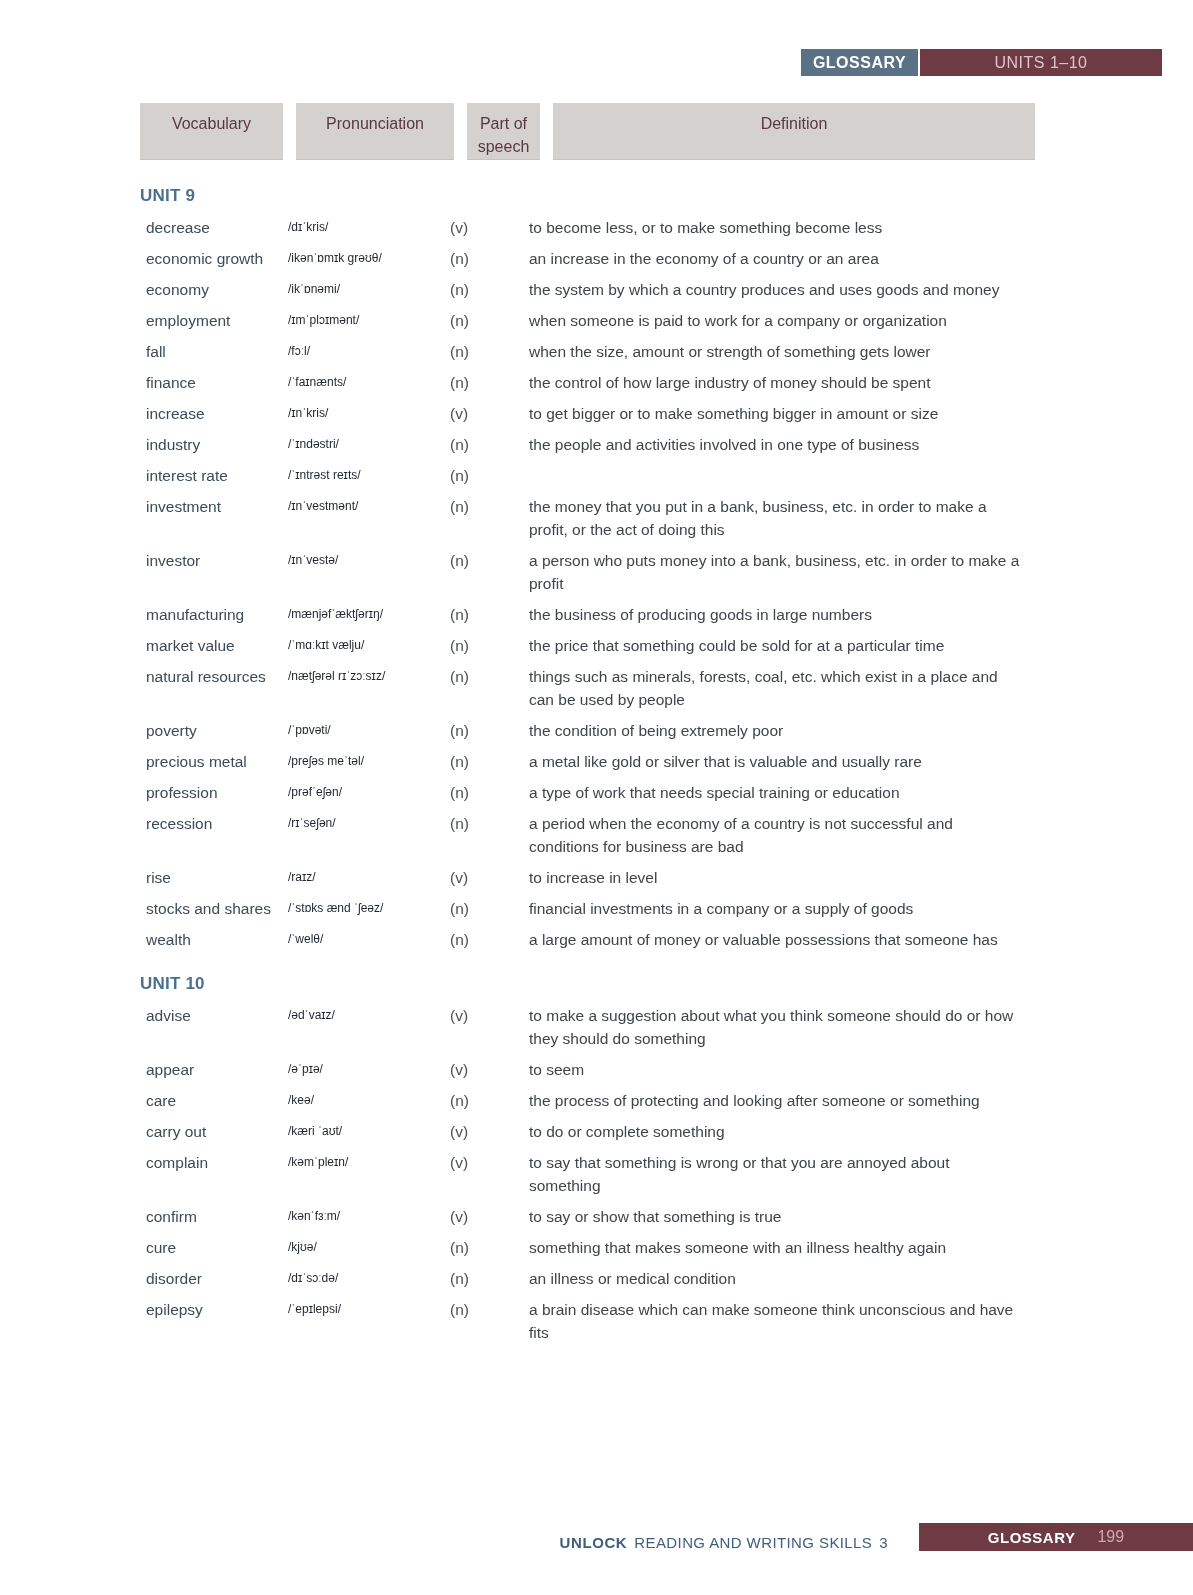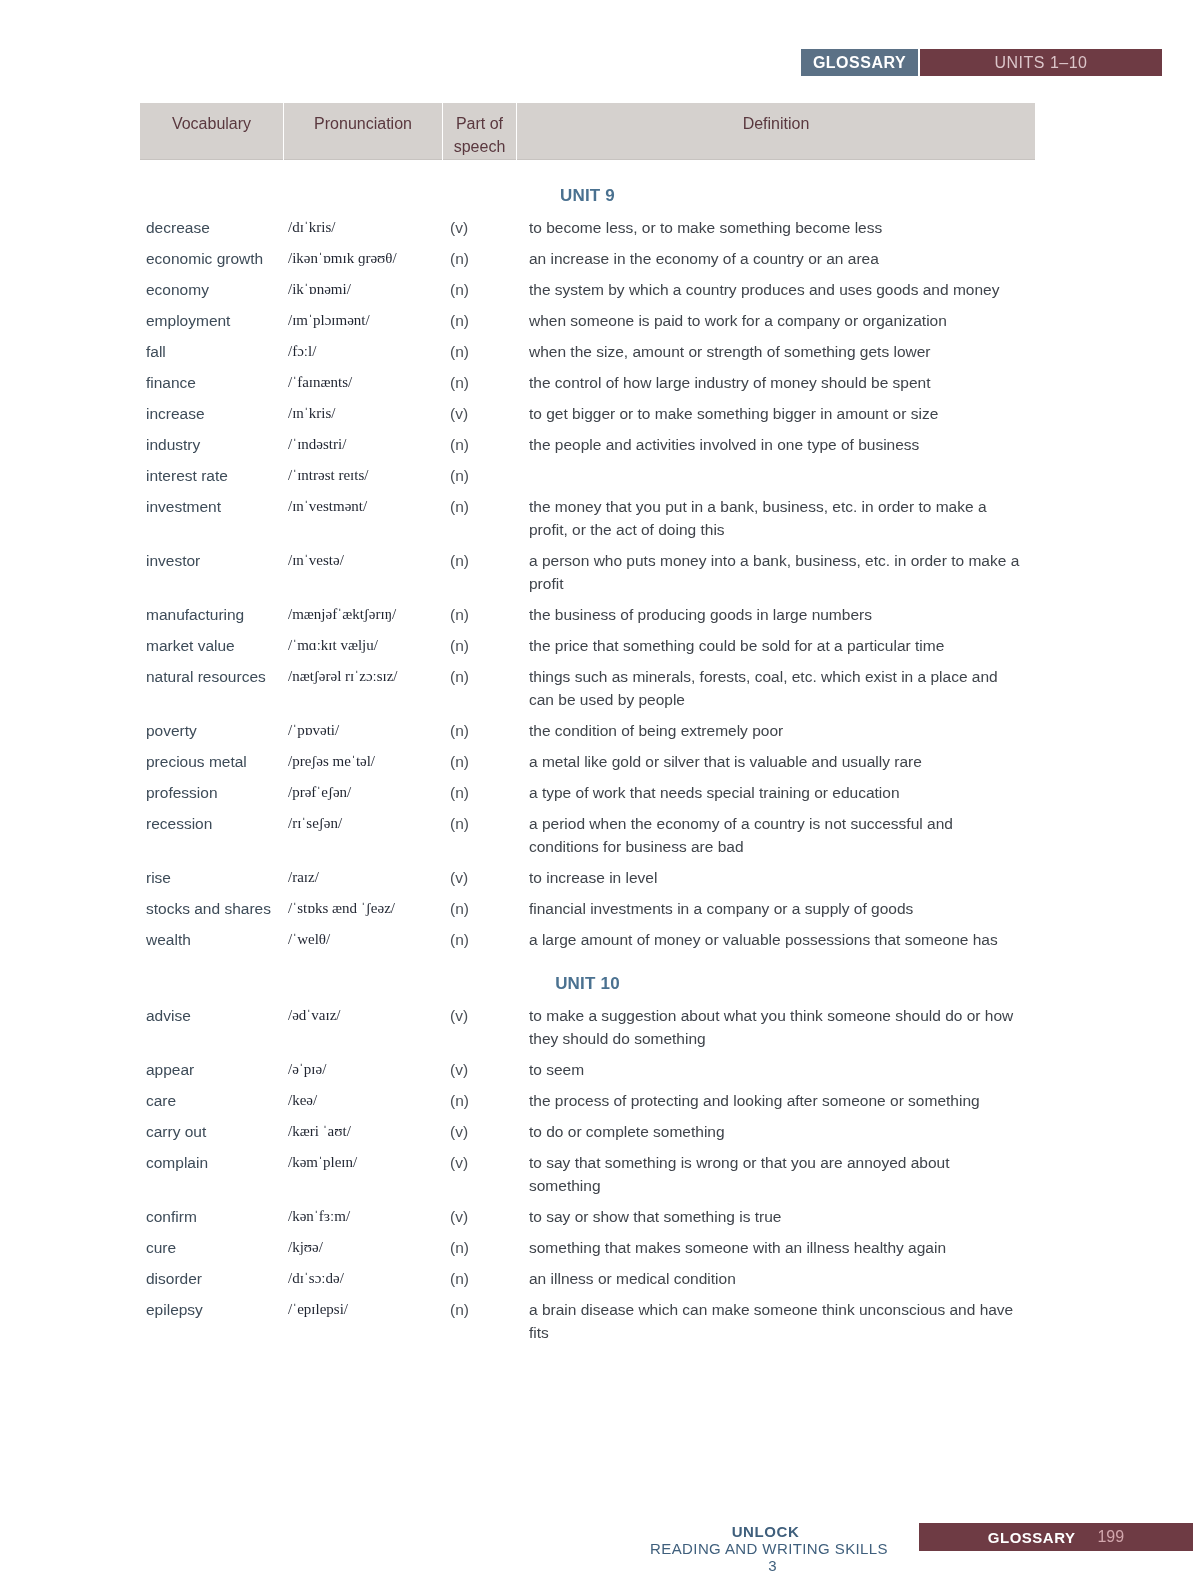--- a/index.html
+++ b/index.html
@@ -23,41 +23,41 @@
 
   
   .top-header{position:absolute;top:49px;left:801px;height:27px;display:flex;}
   .tab-glossary{width:117px;height:27px;background:var(--slate);color:#ffffff;
     font-size:16px;font-weight:bold;letter-spacing:0.5px;display:flex;align-items:center;justify-content:center;}
   .tab-units{width:242px;height:27px;background:var(--maroon);color:var(--units-text);
     font-size:16px;letter-spacing:0.5px;display:flex;align-items:center;justify-content:center;margin-left:2px;}
 
   
   .table-header{position:absolute;top:103px;left:140px;width:895px;height:57px;
-    display:grid;grid-template-columns:143px 158px 73px auto;column-gap:1px;background:#ffffff;}
+    display:grid;grid-template-columns:143px 158px 73px auto;column-gap:13px;background:#ffffff;}
   .th{background:var(--th-bg);color:var(--th-text);font-size:16px;line-height:23px;
     padding-top:9px;text-align:center;border-bottom:1px solid #c7c3c0;}
 
   
   .glossary-body{position:absolute;top:170px;left:140px;width:895px;}
   .unit-heading{color:var(--unit-heading);font-size:17px;font-weight:bold;line-height:23px;
-    margin-top:14px;margin-bottom:9px;letter-spacing:0.2px;text-align:center;}
+    margin-top:14px;margin-bottom:9px;letter-spacing:0.2px;}
   .unit-heading + .g-row{margin-top:0;}
   .unit-heading:not(:first-child){margin-top:21px;}
   .g-row{display:grid;grid-template-columns:148px 162px 79px auto;margin-bottom:8px;}
   .cell{font-size:15.5px;line-height:23px;}
   .cell.word{color:var(--word);padding-left:6px;padding-right:8px;}
-  .cell.pron{color:var(--pron);font-family:Liberation Serif, serif;font-size:15px;padding-right:4px;}
+  .cell.pron{color:var(--pron);font-family:Liberation Sans, sans-serif;font-size:12px;padding-right:4px;}
   .cell.pos{color:var(--pos);}
   .cell.def{color:var(--def);padding-right:10px;}
 
   
   .page-footer{position:absolute;top:1523px;left:0;width:1193px;height:28px;}
-  .footer-text{position:absolute;right:305px;top:0;height:28px;display:flex;align-items:center;
-    color:var(--footer-blue);font-size:15px;letter-spacing:0.4px;white-space:nowrap;flex-direction:column;}
+  .footer-text{position:absolute;right:305px;top:0;height:28px;display:flex;align-items:flex-end;
+    color:var(--footer-blue);font-size:15px;letter-spacing:0.4px;white-space:nowrap;}
   .footer-text .brand{font-weight:bold;margin-right:7px;letter-spacing:0.6px;}
   .footer-text .level{margin-left:7px;}
   .footer-bar{position:absolute;left:919px;top:0;width:274px;height:28px;background:var(--maroon);
     display:flex;align-items:center;justify-content:center;gap:22px;}
   .footer-bar .section{color:#ffffff;font-size:15px;font-weight:bold;letter-spacing:0.5px;}
   .footer-bar .pagenum{color:var(--pagenum);font-size:16px;}
 </style>
 </head>
 <body>
 

